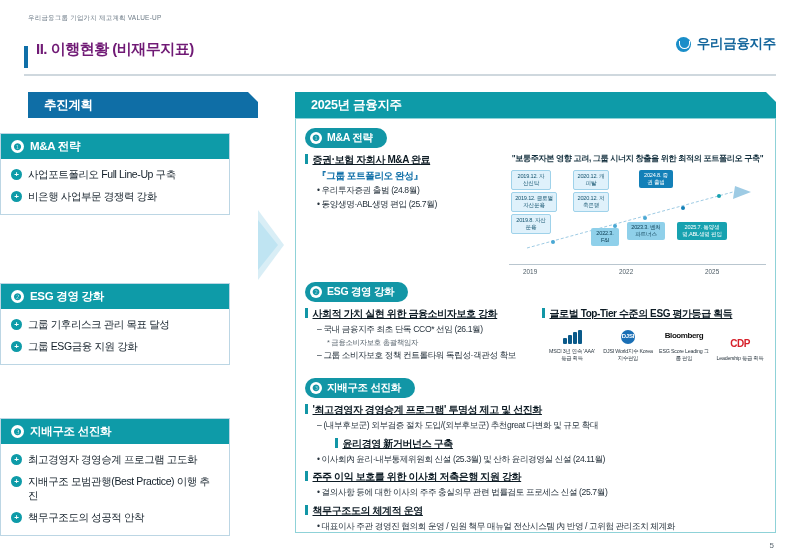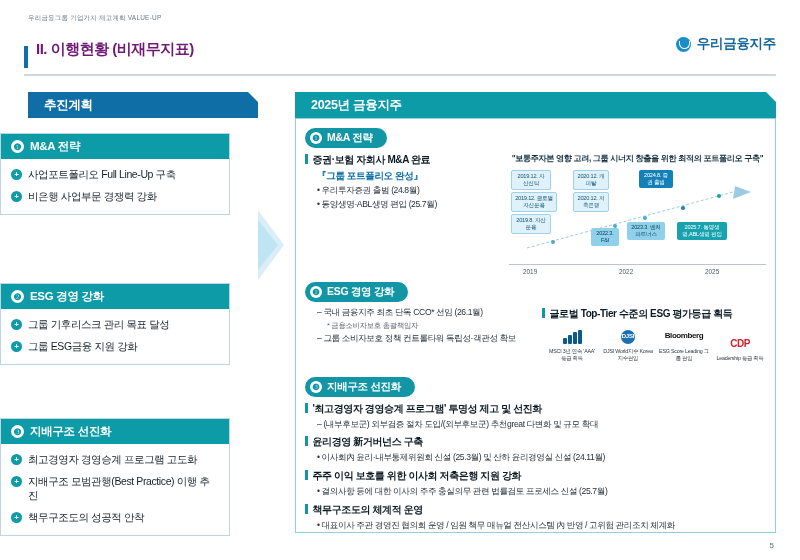--- a/index.html
+++ b/index.html
@@ -216,20 +216,21 @@
   .sec-body { margin-top: 5px; }
   .hdr {
     display: flex;
     align-items: flex-start;
     gap: 5px;
     font-size: 10px;
     font-weight: bold;
     color: #0d1b24;
     letter-spacing: -0.4px;
     margin-bottom: 3px;
+    text-decoration: underline;
   }
   .hdr::before {
     content: "";
     width: 2.5px;
     height: 10px;
     background: #1296a6;
     flex: 0 0 auto;
     margin-top: 1px;
   }
   .sub {
@@ -482,20 +483,21 @@
       </div>
     </div>
 
     <div class="sec" style="margin-top:16px;">
       <div class="sec-title">
         <span class="num-circle">❷</span>
         <span>ESG 경영 강화</span>
       </div>
       <div class="sec-body s2">
         <div class="s2-left">
+          <div class="hdr">사회적 가치 실현 위한 금융소비자보호 강화</div>
           <div class="sub dash">국내 금융지주 최초 단독 CCO* 선임 (26.1월)</div>
           <div class="note">* 금융소비자보호 총괄책임자</div>
           <div class="sub dash">그룹 소비자보호 정책 컨트롤타워 독립성·객관성 확보</div>
         </div>
         <div class="s2-right">
           <div class="hdr">글로벌 Top-Tier 수준의 ESG 평가등급 획득</div>
           <div class="badges">
             <div class="badge">
               <div class="logo">
                 <span class="msci-dots">
@@ -535,21 +537,21 @@
     </div>
 
     <div class="sec" style="margin-top:14px;">
       <div class="sec-title">
         <span class="num-circle">❸</span>
         <span>지배구조 선진화</span>
       </div>
       <div class="sec-body">
         <div class="hdr">'최고경영자 경영승계 프로그램' 투명성 제고 및 선진화</div>
         <div class="sub dash">(내부후보군) 외부검증 절차 도입/(외부후보군) 추천great 다변화 및 규모 확대</div>
-        <div class="hdr" style="margin-top:5px;">윤리경영 新거버넌스 구축</div>
+        <div class="hdr" style="margin-top:5px;margin-left:30px;">윤리경영 新거버넌스 구축</div>
         <div class="sub dot">이사회內 윤리·내부통제위원회 신설 (25.3월) 및 산하 윤리경영실 신설 (24.11월)</div>
         <div class="hdr" style="margin-top:5px;">주주 이익 보호를 위한 이사회 저축은행 지원 강화</div>
         <div class="sub dot">결의사항 등에 대한 이사의 주주 충실의무 관련 법률검토 프로세스 신설 (25.7월)</div>
         <div class="hdr" style="margin-top:5px;">책무구조도의 체계적 운영</div>
         <div class="sub dot">대표이사 주관 경영진 협의회 운영 / 임원 책무 매뉴얼 전산시스템 內 반영 / 고위험 관리조치 체계화</div>
       </div>
     </div>
 
   </div>
 

